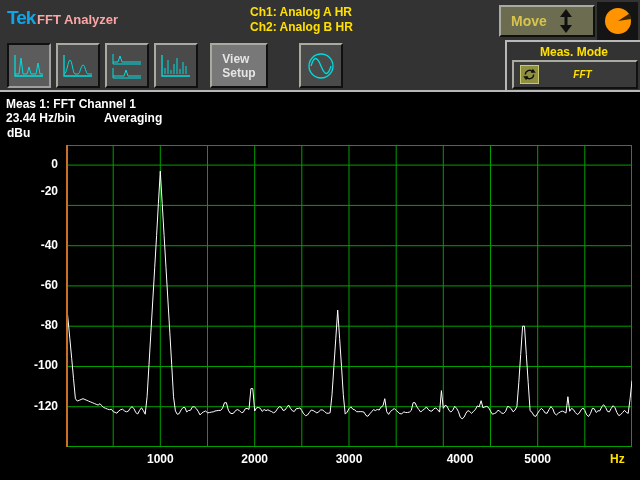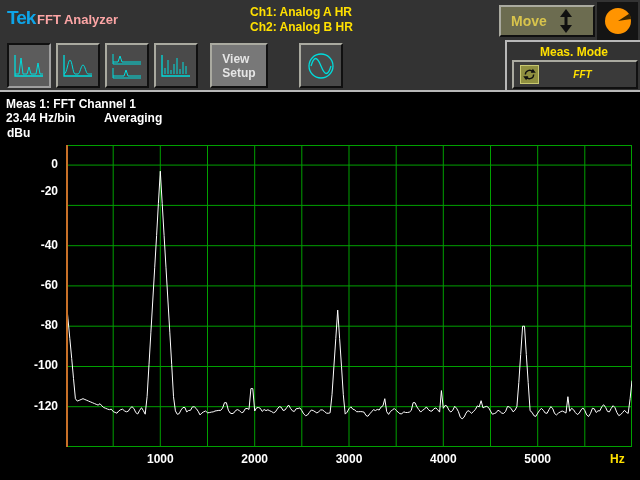--- a/index.html
+++ b/index.html
@@ -188,17 +188,17 @@
       <span class="ytick" style="top: 157.133px;">0</span>
       <span class="ytick" style="top: 184px;">-20</span>
       <span class="ytick" style="top: 237.667px;">-40</span>
       <span class="ytick" style="top: 277.933px;">-60</span>
       <span class="ytick" style="top: 318.2px;">-80</span>
       <span class="ytick" style="top: 358.467px;">-100</span>
       <span class="ytick" style="top: 398.733px;">-120</span>
       <span class="xtick" style="left: 130.333px;">1000</span>
       <span class="xtick" style="left: 224.667px;">2000</span>
       <span class="xtick" style="left: 319px;">3000</span>
-      <span class="xtick" style="left: 413.333px;">4000</span>
+      <span class="xtick" style="left: 413.333px; text-align: right;">4000</span>
       <span class="xtick" style="left: 507.667px;">5000</span>
     </div>
 
 </div>
 
 </body></html>

